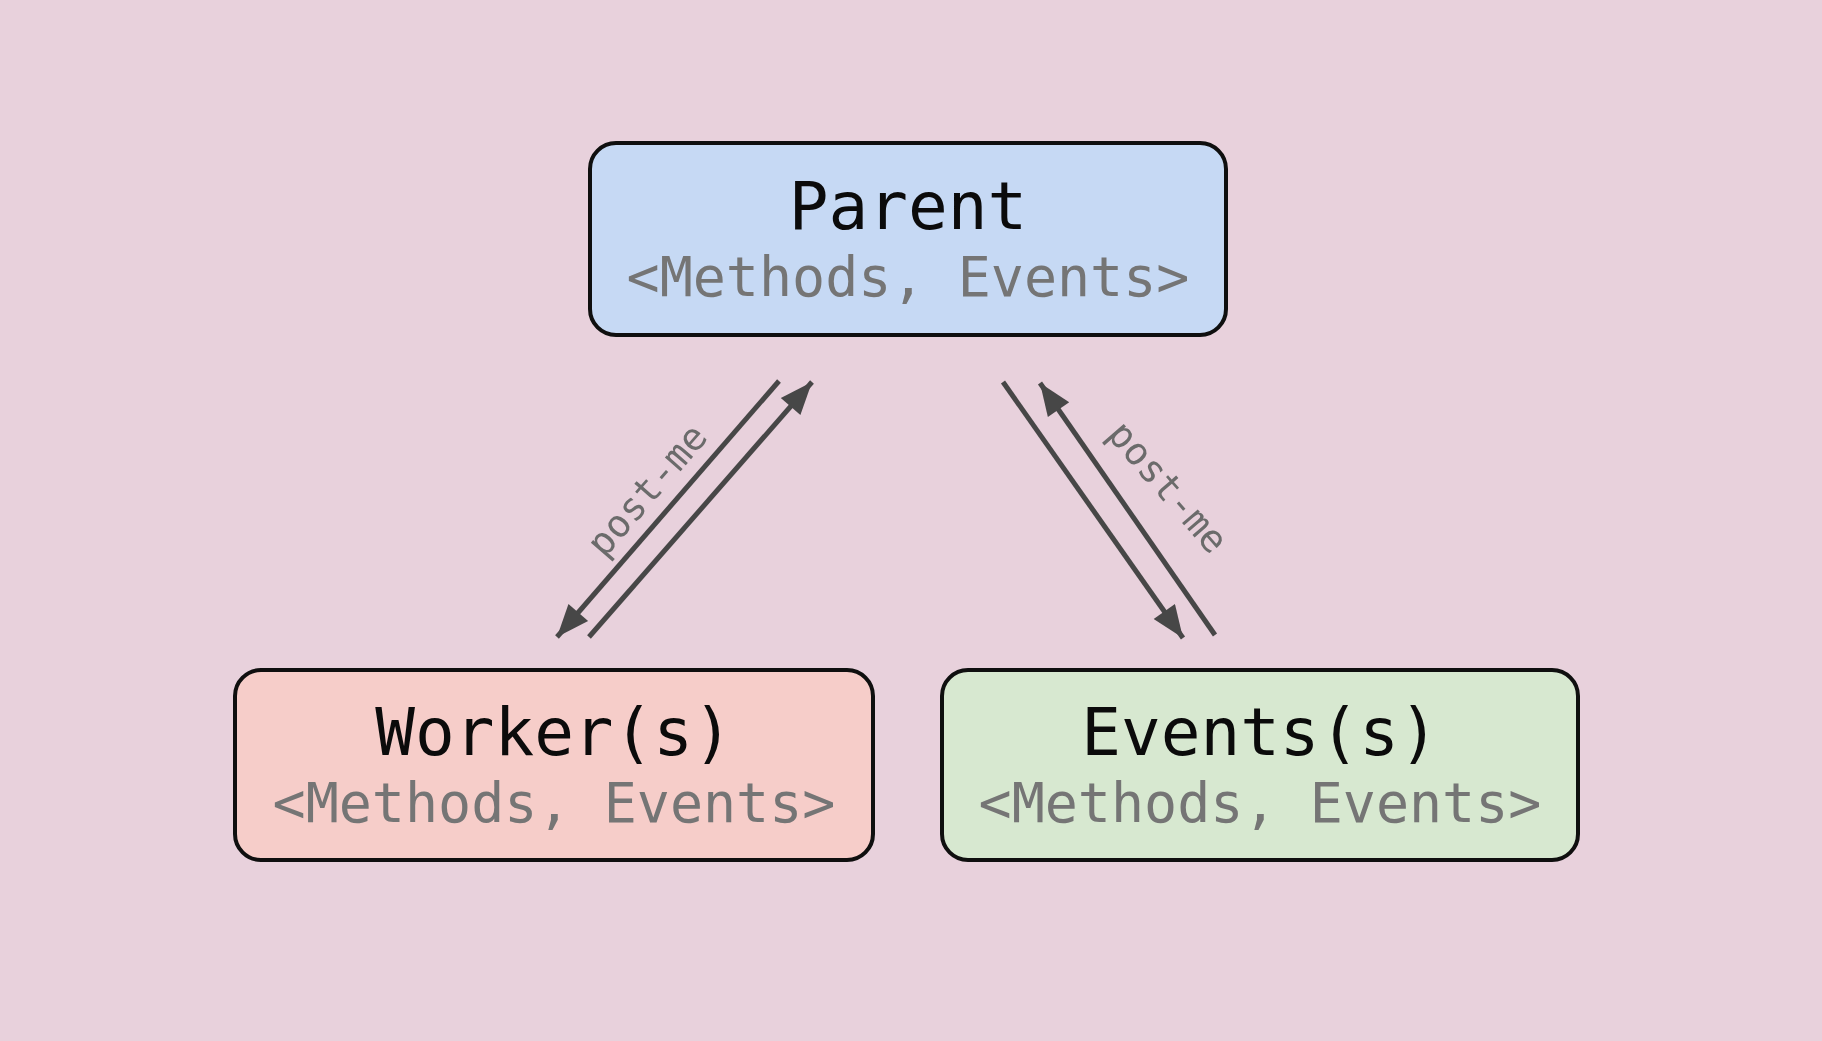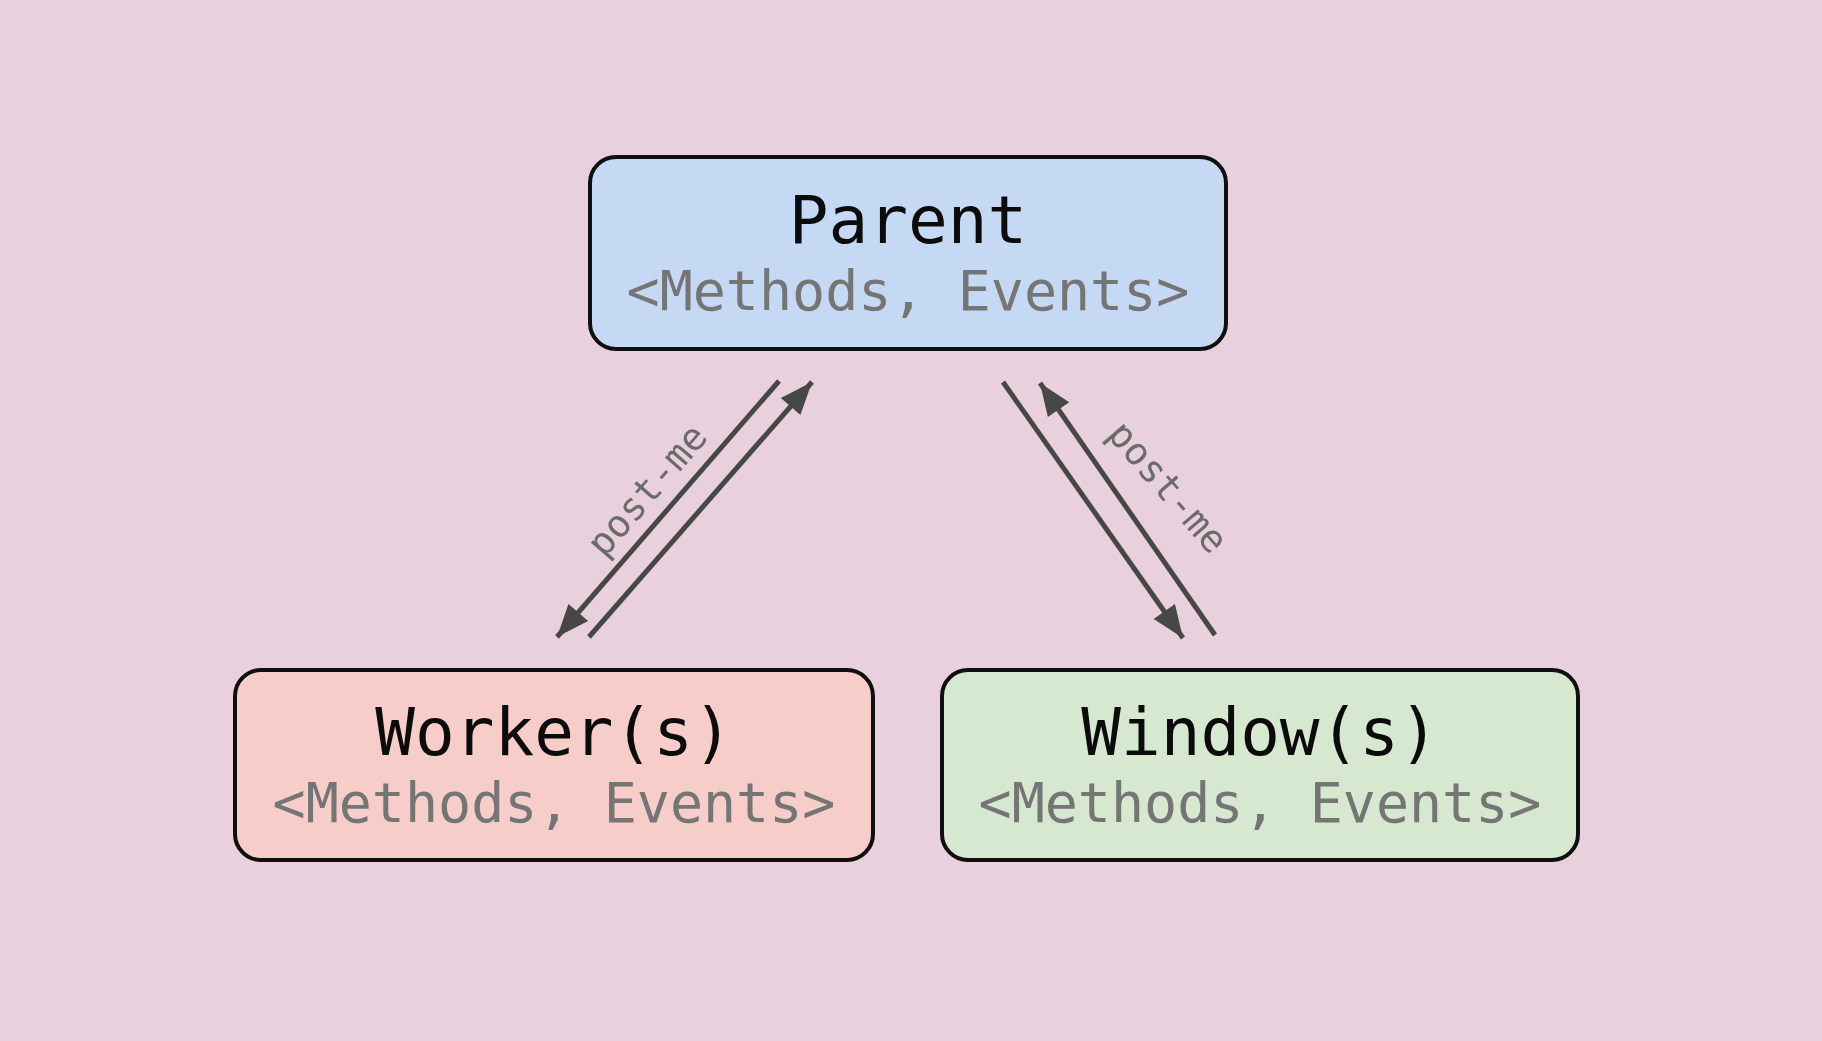--- a/index.html
+++ b/index.html
@@ -15,21 +15,21 @@
     position:absolute;
     border:4px solid #0f0f0f;
     border-radius:28px;
     display:flex;
     flex-direction:column;
     align-items:center;
     justify-content:center;
     gap:10px;
     text-align:center;
   }
-  .node--parent { left:588px; top:155px;  width:640px; height:196px; background:#c6d9f4; }
+  .node--parent { left:588px; top:141px;  width:640px; height:196px; background:#c6d9f4; }
   .node--worker { left:233px; top:668px;  width:642px; height:194px; background:#f6cdc9; }
   .node--window { left:940px; top:668px;  width:640px; height:194px; background:#d7e8d0; }
 
   .node__title {
     font-size:66px;
     line-height:1;
     color:#0b0b0b;
     white-space:nowrap;
   }
   .node__sub {
@@ -79,17 +79,17 @@
     <div class="node__title">Parent</div>
     <div class="node__sub">&lt;Methods, Events&gt;</div>
   </div>
 
   <div class="node node--worker">
     <div class="node__title">Worker(s)</div>
     <div class="node__sub">&lt;Methods, Events&gt;</div>
   </div>
 
   <div class="node node--window">
-    <div class="node__title">Window(s)</div>
+    <div class="node__title">Events(s)</div>
     <div class="node__sub">&lt;Methods, Events&gt;</div>
   </div>
 
 </div>
 
 </body></html>

